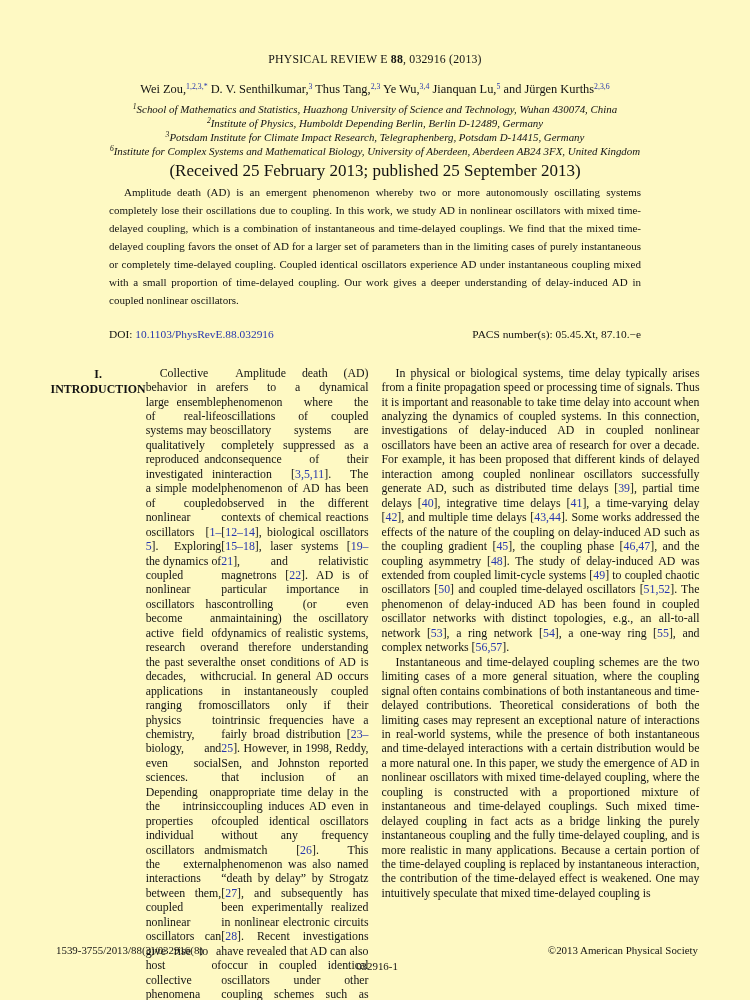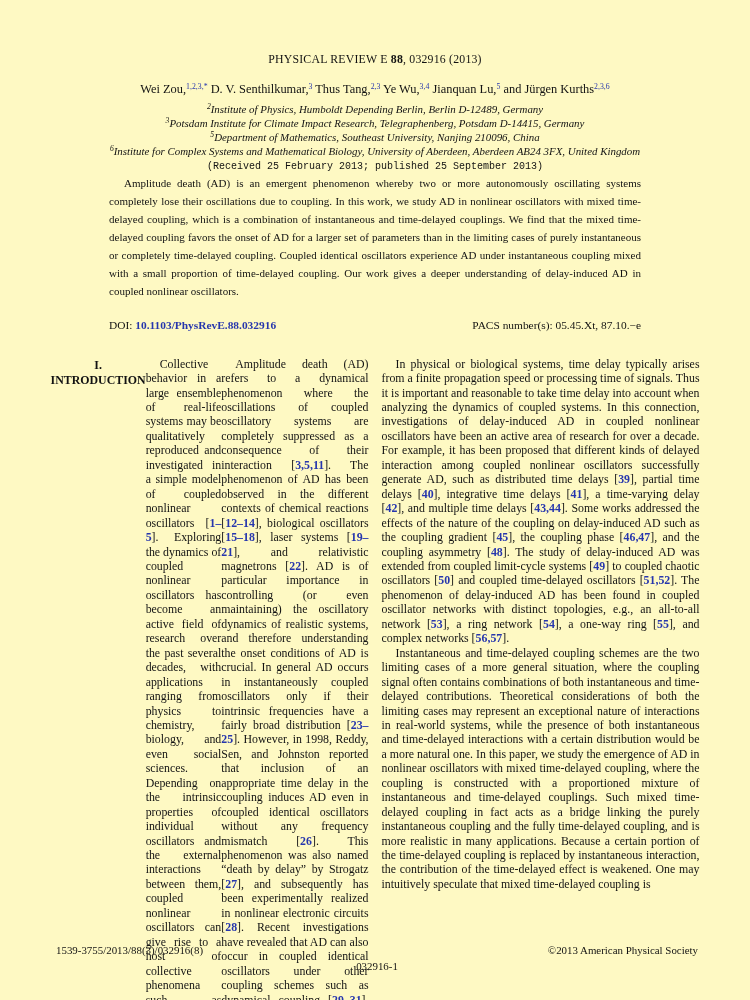--- a/index.html
+++ b/index.html
@@ -6,36 +6,36 @@
   .page {
     position:relative; width:750px; height:1000px; background:#fef9c3;
     font-family:"Liberation Serif", serif; color:#121212; overflow:hidden;
   }
   
   .journal-line { padding-top:52px; text-align:center; font-size:11.8px; letter-spacing:.2px; }
   .paper-title { margin-top:20px; text-align:center; font-weight:700; font-size:16.6px; }
   .author-line { margin-top:15px; text-align:center; font-size:12.4px; }
   .affiliations { margin-top:4px; text-align:center; font-style:italic; font-size:10.9px; line-height:12.4px; }
   .aff-sup { font-size:7.6px; vertical-align:3.5px; }
-  .received-line { margin-top:4px; text-align:center; font-size:10px;font-family:Liberation Mono, monospace; }
+  .received-line { margin-top:4px; text-align:center; font-size:17px; }
   
   .abstract {
     width:532px; margin:2px auto 0; text-align:justify; text-indent:15px;
     font-size:11px; line-height:18px;
   }
   .doi-row { width:532px; margin:19px auto 0; display:flex; justify-content:space-between; font-size:11.4px; }
   
   .columns { display:flex; gap:13px; width:649px; margin:26px auto 0; }
   .col { width:318px; }
   .col-left { display:flex; flex-direction:row; height:560px; }
   .section-heading { text-align:center; font-weight:700; font-size:11.9px; margin:1px 0 8px 0; }
   p.body { margin:0; text-align:justify; text-indent:14px; font-size:11.85px; line-height:14.45px; }
   
   .seg-b { font-weight:700; }
-  .seg-cite { color:#2636ad;font-weight:bold; }
+  .seg-cite { color:#2636ad; }
   .seg-sup { color:#2636ad; font-size:0.63em; vertical-align:4px; }
   .seg-fsup { font-size:0.68em; vertical-align:3px; }
   
   .footnote { margin-top:auto; font-size:11px; }
   .footnote-rule { width:46px; height:0; border-top:1.2px solid #8a8a8a; margin-bottom:8px; }
   .footer { position:absolute; left:56px; right:52px; top:944px; height:14px; font-size:10.9px; }
   .footer-left { position:absolute; left:0; top:0; }
   .footer-center { position:absolute; left:0; right:0; top:16px; text-align:center; }
   .footer-right { position:absolute; right:0; top:0; }
 </style>
@@ -43,23 +43,23 @@
 <body>
 
 <div class="page">
 
   <div class="journal-line"><span>PHYSICAL REVIEW E </span><span class="seg-b">88</span><span>, 032916 (2013)</span></div>
 
 
   <div class="author-line"><span>Wei Zou,</span><span class="seg-sup">1,2,3,*</span><span> D. V. Senthilkumar,</span><span class="seg-sup">3</span><span> Thus Tang,</span><span class="seg-sup">2,3</span><span> Ye Wu,</span><span class="seg-sup">3,4</span><span> Jianquan Lu,</span><span class="seg-sup">5</span><span> and Jürgen Kurths</span><span class="seg-sup">2,3,6</span></div>
 
   <div class="affiliations">
+    <div><span class="aff-sup">1</span><span>School of Mathematics and Statistics, Huazhong University of Science and Technology, Wuhan 430074, China</span></div>
     <div><span class="aff-sup">2</span><span>Institute of Physics, Humboldt Depending Berlin, Berlin D-12489, Germany</span></div>
     <div><span class="aff-sup">3</span><span>Potsdam Institute for Climate Impact Research, Telegraphenberg, Potsdam D-14415, Germany</span></div>
-    <div><span class="aff-sup">5</span><span>Department of Mathematics, Southeast University, Nanjing 210096, China</span></div>
     <div><span class="aff-sup">6</span><span>Institute for Complex Systems and Mathematical Biology, University of Aberdeen, Aberdeen AB24 3FX, United Kingdom</span></div>
   </div>
 
   <div class="received-line">(Received 25 February 2013; published 25 September 2013)</div>
 
   <div class="abstract">Amplitude death (AD) is an emergent phenomenon whereby two or more autonomously oscillating systems completely lose their oscillations due to coupling. In this work, we study AD in nonlinear oscillators with mixed time-delayed coupling, which is a combination of instantaneous and time-delayed couplings. We find that the mixed time-delayed coupling favors the onset of AD for a larger set of parameters than in the limiting cases of purely instantaneous or completely time-delayed coupling. Coupled identical oscillators experience AD under instantaneous coupling mixed with a small proportion of time-delayed coupling. Our work gives a deeper understanding of delay-induced AD in coupled nonlinear oscillators.</div>
 
   <div class="doi-row">
     <span><span>DOI: </span><span class="seg-cite">10.1103/PhysRevE.88.032916</span></span>
     <span>PACS number(s): 05.45.Xt, 87.10.−e</span>

